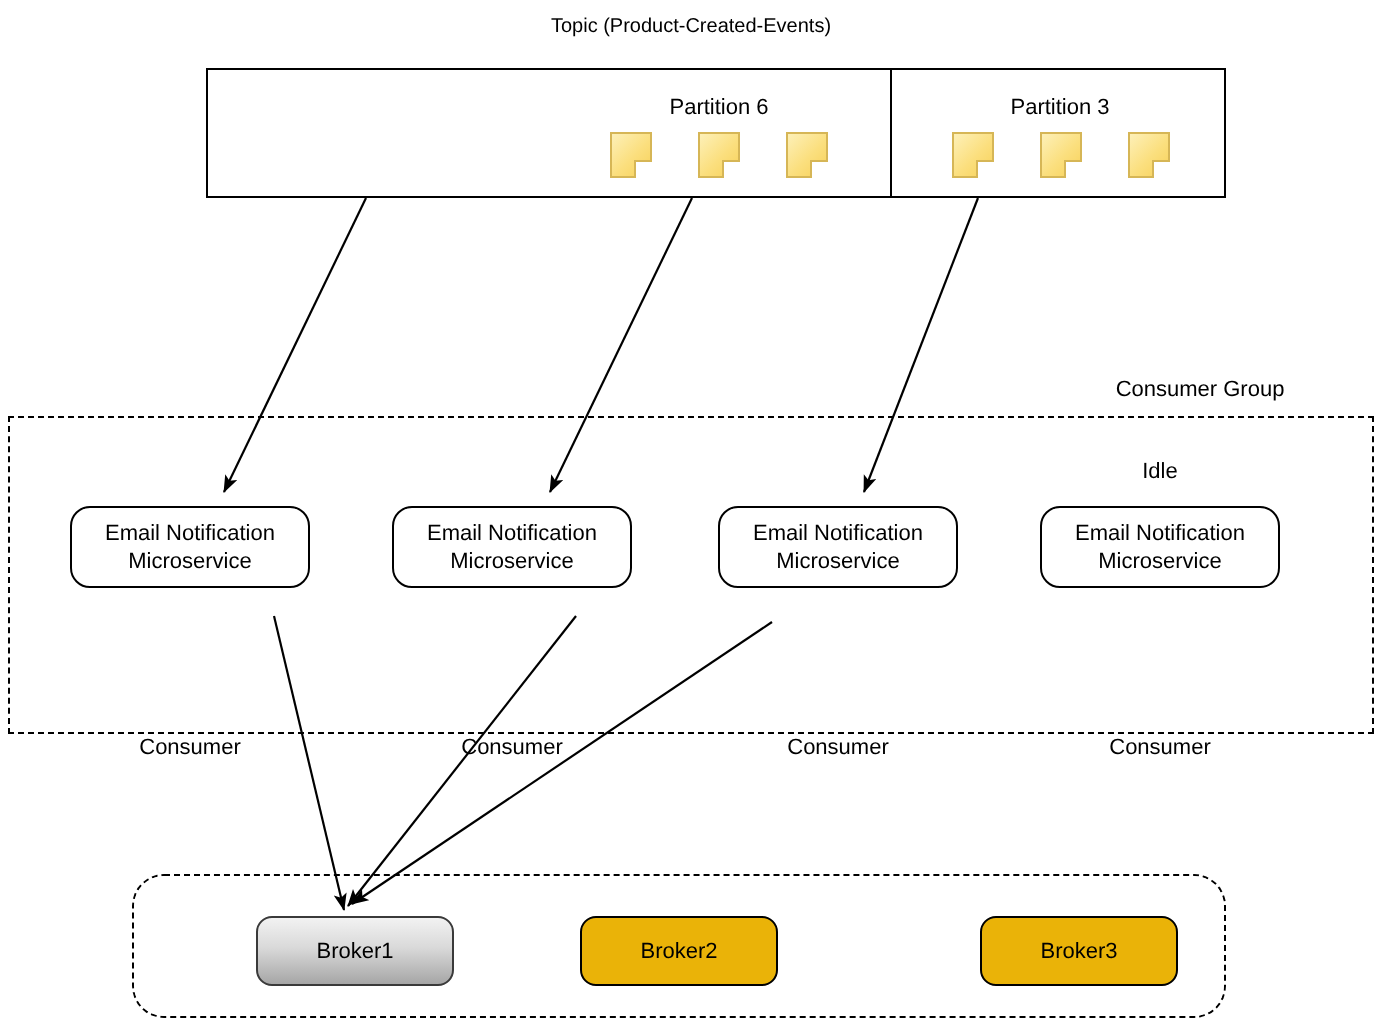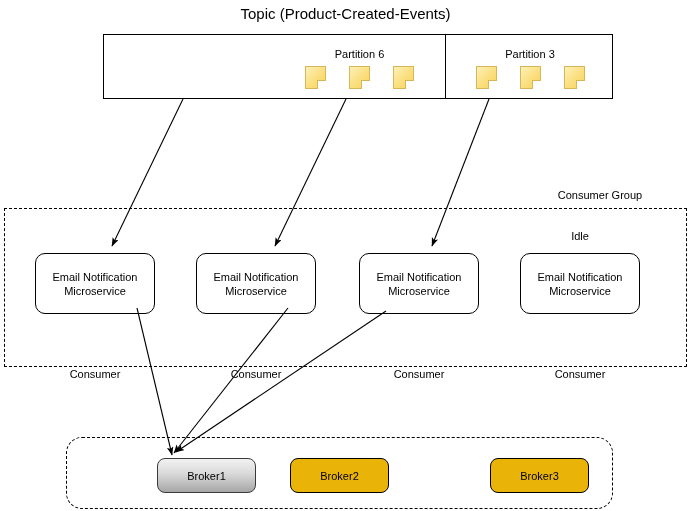--- a/index.html
+++ b/index.html
@@ -24,21 +24,21 @@
     line-height: 13px;
     text-align: center;
     white-space: nowrap;
   }
 
   
   #topic-title {
     left: 0;
     top: 7px;
     width: 691px;
-    font-size: 15px;
+    font-size: 10px;
   }
   #topic-box {
     position: absolute;
     left: 103px;
     top: 34px;
     width: 510px;
     height: 65px;
     border: 1.4px solid #000000;
     box-sizing: border-box;
     background: #ffffff;
@@ -105,21 +105,21 @@
     top: 208px;
     width: 683px;
     height: 159px;
     border: 1.4px dashed #000000;
     box-sizing: border-box;
     background: transparent;
   }
   .consumer-node {
     position: absolute;
     width: 120px;
-    height: 61px;
+    height: 41px;
     border: 1.4px solid #000000;
     border-radius: 10px;
     box-sizing: border-box;
     background: #ffffff;
     display: flex;
     align-items: center;
     justify-content: center;
   }
   .consumer-node .node-text {
     font-size: 11px;
@@ -160,21 +160,20 @@
     background: #eab308;
     display: flex;
     align-items: center;
     justify-content: center;
     font-size: 11px;
     color: #000000;
   }
   .broker-node.active {
     background: linear-gradient(to bottom, #f2f2f2 0%, #d9d9d9 45%, #a6a6a6 100%);
     border: 1.4px solid #3a3a3a;
-    margin-left: 29px;
   }
 
   
   #arrows {
     position: absolute;
     left: 0;
     top: 0;
     width: 691px;
     height: 511px;
     pointer-events: none;

